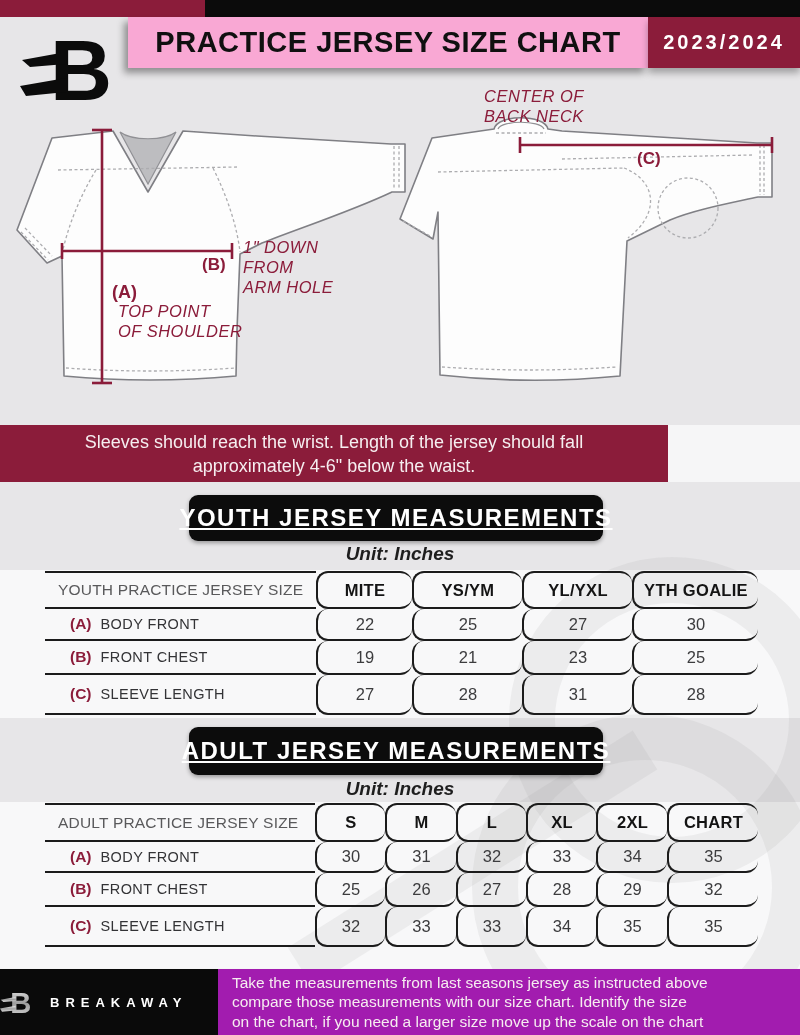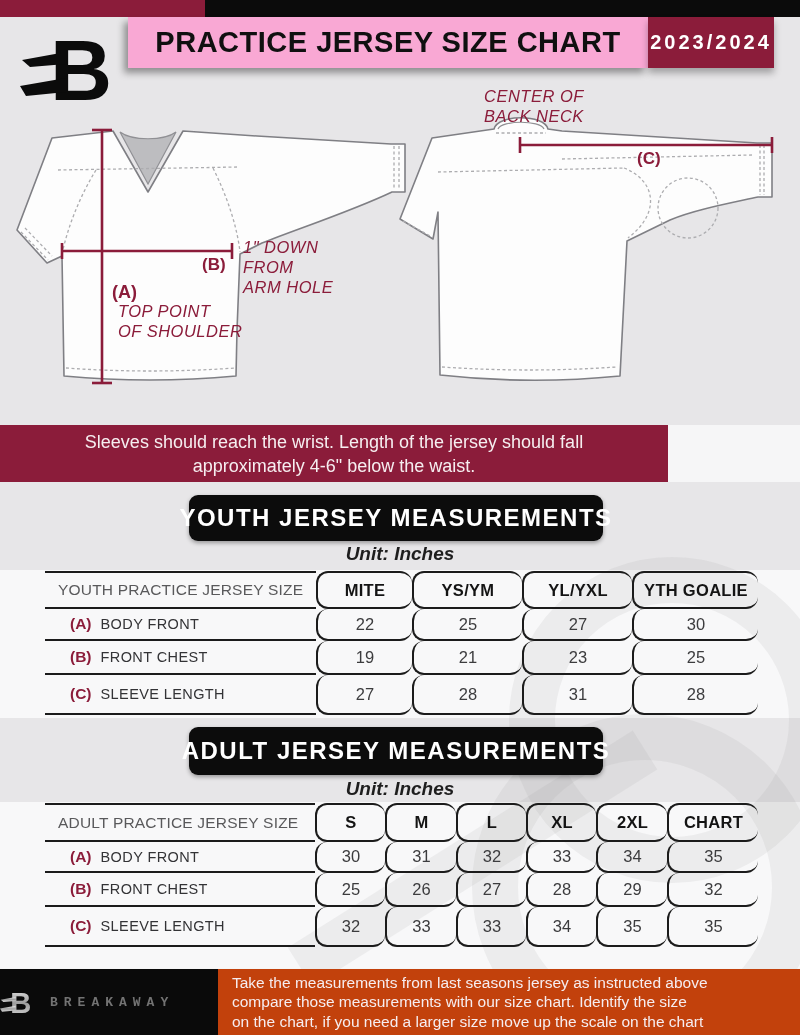--- a/index.html
+++ b/index.html
@@ -12,21 +12,21 @@
   .strip-maroon{position:absolute;left:0;top:0;width:205px;height:17px;background:#8B1C3A;}
   .strip-black{position:absolute;left:205px;top:0;width:595px;height:17px;background:#0B0B0B;}
   .diagram-bg{position:absolute;left:0;top:17px;width:800px;height:408px;background:#E7E6E8;}
   .title-box{
     position:absolute;left:128px;top:17px;width:520px;height:51px;background:#f9a8d4;
     display:flex;align-items:center;justify-content:center;
     box-shadow:-4px 5px 7px rgba(0,0,0,.38);
   }
   .title-box .t{font-size:29px;font-weight:700;color:#101010;letter-spacing:.5px;white-space:nowrap;}
   .year-box{
-    position:absolute;left:648px;top:17px;width:126px;height:51px;background:#8B1C3A;
+    position:absolute;left:648px;top:17px;width:152px;height:51px;background:#8B1C3A;
     display:flex;align-items:center;justify-content:center;
     box-shadow:0 5px 7px rgba(0,0,0,.30);
   }
   .year-box .t{font-size:20px;font-weight:700;color:#fff;letter-spacing:3px;white-space:nowrap;}
   .logo-top{position:absolute;left:20px;top:22px;}
   
   .notice{
     position:absolute;left:0;top:425px;width:668px;height:57px;background:#8B1C3A;
     display:flex;flex-direction:column;align-items:center;justify-content:center;
     color:#F6EEF0;font-size:18px;line-height:24px;text-align:center;
@@ -35,21 +35,21 @@
   .gray-2{position:absolute;left:0;top:482px;width:800px;height:88px;background:#E7E6E8;}
   .gray-3{position:absolute;left:0;top:718px;width:800px;height:84px;background:#E7E6E8;}
   .white-1{position:absolute;left:0;top:570px;width:800px;height:148px;background:#F8F8F9;}
   .white-2{position:absolute;left:0;top:802px;width:800px;height:166px;background:#F8F8F9;}
   
   .banner{
     position:absolute;left:189px;width:414px;height:46px;background:#0C0C0C;border-radius:9px;
     display:flex;align-items:center;justify-content:center;z-index:3;
     box-shadow:0 2px 4px rgba(0,0,0,.35);
   }
-  .banner .t{color:#fff;font-size:24px;font-weight:700;letter-spacing:1.5px;white-space:nowrap;}
+  .banner .t{color:#fff;font-size:24px;font-weight:700;letter-spacing:1.5px;white-space:nowrap;text-decoration:underline;}
   .banner-youth{top:495px;}
   .banner-adult{top:727px;height:48px;}
   .unit{
     position:absolute;left:0;width:800px;text-align:center;z-index:3;
     font-style:italic;font-weight:700;font-size:19px;color:#1E1E1E;
   }
   .unit-youth{top:543px;}
   .unit-adult{top:778px;}
   
   .size-table{position:absolute;left:45px;width:713px;display:grid;z-index:3;}
@@ -64,23 +64,23 @@
   .th-size{font-size:16.5px;font-weight:700;color:#141414;letter-spacing:.3px;}
   .row-label{padding-left:25px;}
   .row-label .tag{font-weight:700;font-size:15.5px;color:#8B1C3A;margin-right:9px;}
   .row-label .name{font-size:14.5px;color:#333336;letter-spacing:.4px;}
   .val{font-size:16.5px;color:#3C3C3E;}
   
   .footer-black{
     position:absolute;left:0;top:969px;width:218px;height:66px;background:#0A0A0A;
     display:flex;align-items:center;z-index:4;
   }
-  .footer-black .brand{color:#737373;font-size:13px;font-weight:600;letter-spacing:6px;margin-left:12px;font-family:Liberation Mono, monospace;}
+  .footer-black .brand{color:#ffffff;font-size:13px;font-weight:600;letter-spacing:6px;margin-left:12px;}
   .footer-maroon{
-    position:absolute;left:218px;top:969px;width:582px;height:66px;background:#c2410c;
+    position:absolute;left:218px;top:969px;width:582px;height:66px;background:#a21caf;
     display:flex;flex-direction:column;justify-content:center;z-index:4;
     padding:0 14px;box-sizing:border-box;
     color:#F6EDF0;font-size:15.5px;line-height:19.5px;
   }
   
   .watermark{position:absolute;left:0;top:535px;z-index:1;}
   .jerseys{position:absolute;left:0;top:80px;z-index:2;}
 </style>
 </head>
 <body>

